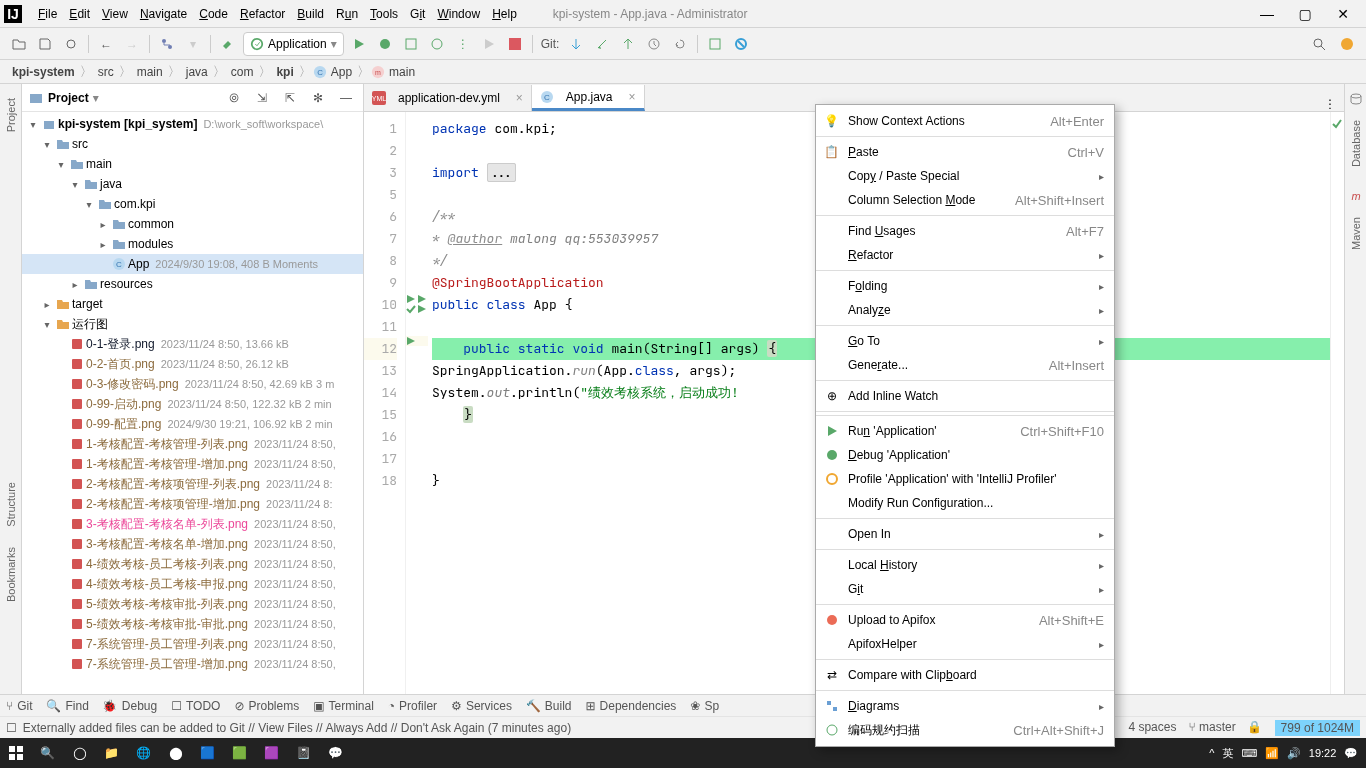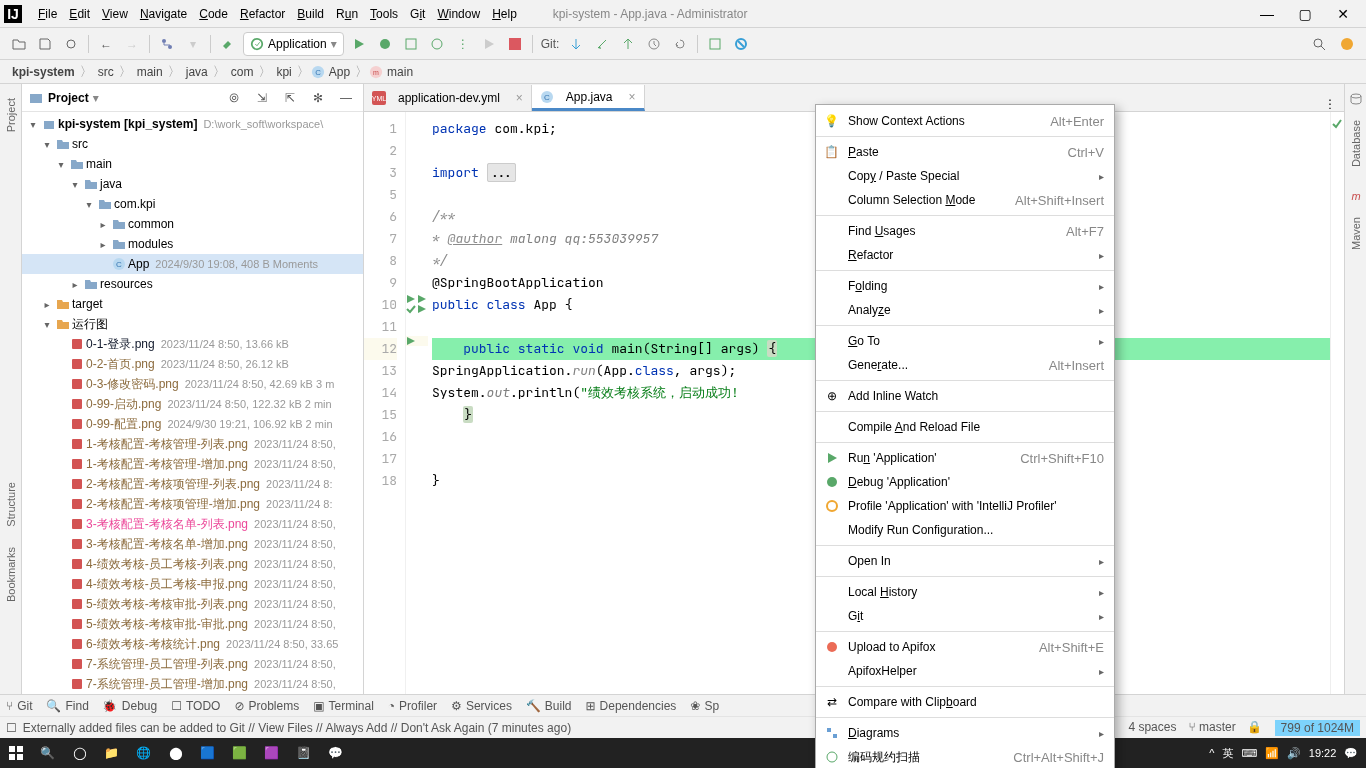--- a/index.html
+++ b/index.html
@@ -47,21 +47,21 @@
 .editor-area { flex: 1; background: #fff; display: flex; flex-direction: column; position: relative; }
 .editor-tabs { height: 28px; display: flex; align-items: flex-end; background: #f2f2f2; border-bottom: 1px solid #d4d4d4; }
 .etab { height: 26px; padding: 0 8px; display: flex; align-items: center; gap: 12px; background: #f2f2f2; border-right: 1px solid #d4d4d4; cursor: pointer; }
 .etab.active { background: #fff; border-bottom: 3px solid #4a88c7; }
 .etab-close { color: #999; margin-left: 4px; }
 .code-area { flex: 1; display: flex; font-family: "JetBrains Mono", Consolas, monospace; font-size: 13px; line-height: 22px; position: relative; }
 .line-nums { width: 42px; text-align: right; color: #aaa; padding: 6px 8px 0 0; background: #fff; border-right: 1px solid #f0f0f0; }
 .gutter-icons { width: 22px; padding-top: 6px; }
 .code-lines { flex: 1; padding: 6px 0 0 4px; }
 .kw { color: #0033b3; }
-.ann { color: #000000; }
+.ann { color: #b91c1c; }
 .str { color: #067d17; }
 .ital { color: #808080; font-style: italic; }
 .cm { color: #8c8c8c; font-style: italic; }
 .cm u { color: #8c8c8c; }
 .line-hl { background: #86efac; display: block; width: 100%; }
 .fold-box { background: #e6e6e6; border: 1px solid #ccc; padding: 0 2px; border-radius: 2px; }
 .hl-brace { background: #c9dcc3; border-radius: 2px; padding: 0 1px; }
 
 .context-menu { position: absolute; left: 815px; top: 104px; width: 300px; background: #fff; border: 1px solid #aaa; box-shadow: 4px 4px 10px rgba(0,0,0,0.3); z-index: 100; padding: 4px 0; }
 .cm-item { height: 24px; display: flex; align-items: center; padding: 0 10px 0 8px; gap: 8px; cursor: pointer; }
@@ -240,21 +240,21 @@
   <span class="crumb">kpi-system</span>
     <span class="crumb-sep">〉</span>
   <span class="crumb" style="font-weight:normal">src</span>
     <span class="crumb-sep">〉</span>
   <span class="crumb" style="font-weight:normal">main</span>
     <span class="crumb-sep">〉</span>
   <span class="crumb" style="font-weight:normal">java</span>
     <span class="crumb-sep">〉</span>
   <span class="crumb" style="font-weight:normal">com</span>
     <span class="crumb-sep">〉</span>
-  <span class="crumb" style="font-weight:normal">kpi</span>
+  <span class="crumb" style="font-weight:bold">kpi</span>
     <span class="crumb-sep">〉</span>
   <svg class="crumb-ic" viewBox="0 0 16 16">
       <circle cx="8" cy="8" r="7" fill="#b8d8f0"></circle>
       <text x="8" y="11" text-anchor="middle" font-size="9" fill="#3574b0">C</text>
     </svg>
   <span class="crumb" style="font-weight:normal">App</span>
     <span class="crumb-sep">〉</span>
   <svg class="crumb-ic" viewBox="0 0 16 16">
       <circle cx="8" cy="8" r="7" fill="#f5d0d0"></circle>
       <text x="8" y="11" text-anchor="middle" font-size="8" fill="#c94f4f">m</text>
@@ -529,30 +529,20 @@
         </div>
         <div class="tree-row " style="padding-left:32px">
           <span class="tree-arrow"></span>
           <span class="tree-icon">
             <svg width="14" height="14">
               <rect x="2" y="2" width="10" height="10" class="img-ic" rx="1"></rect>
             </svg>
           </span>
           <span class="tree-label"><span style="color:#8c6b3d">5-绩效考核-考核审批-审批.png</span></span>
           <span class="tree-meta">2023/11/24 8:50,</span>
-        </div>
-        <div class="tree-row " style="padding-left:32px">
-          <span class="tree-arrow"></span>
-          <span class="tree-icon">
-            <svg width="14" height="14">
-              <rect x="2" y="2" width="10" height="10" class="img-ic" rx="1"></rect>
-            </svg>
-          </span>
-          <span class="tree-label"><span style="color:#8c6b3d">6-绩效考核-考核统计.png</span></span>
-          <span class="tree-meta">2023/11/24 8:50, 33.65</span>
         </div>
         <div class="tree-row " style="padding-left:32px">
           <span class="tree-arrow"></span>
           <span class="tree-icon">
             <svg width="14" height="14">
               <rect x="2" y="2" width="10" height="10" class="img-ic" rx="1"></rect>
             </svg>
           </span>
           <span class="tree-label"><span style="color:#8c6b3d">7-系统管理-员工管理-列表.png</span></span>
           <span class="tree-meta">2023/11/24 8:50,</span>
@@ -733,24 +723,20 @@
       <span class="cm-icon"></span>
       <span class="cm-label">Gene<u>r</u>ate...</span>
       <span class="cm-shortcut">Alt+Insert</span>
     </div>
   <div class="cm-sep"></div>
   <div class="cm-item">
       <span class="cm-icon">⊕</span>
       <span class="cm-label">Add Inline Watch</span>
     </div>
   <div class="cm-sep"></div>
-  <div class="cm-item">
-      <span class="cm-icon"></span>
-      <span class="cm-label">Compile <u>A</u>nd Reload File</span>
-    </div>
   <div class="cm-sep"></div>
   <div class="cm-item">
       <span class="cm-icon">
         <svg width="12" height="12">
           <path d="M2 1l9 5-9 5z" fill="#59a869"></path>
         </svg>
       </span>
       <span class="cm-label">Ru<u>n</u> 'Application'</span>
       <span class="cm-shortcut">Ctrl+Shift+F10</span>
     </div>

